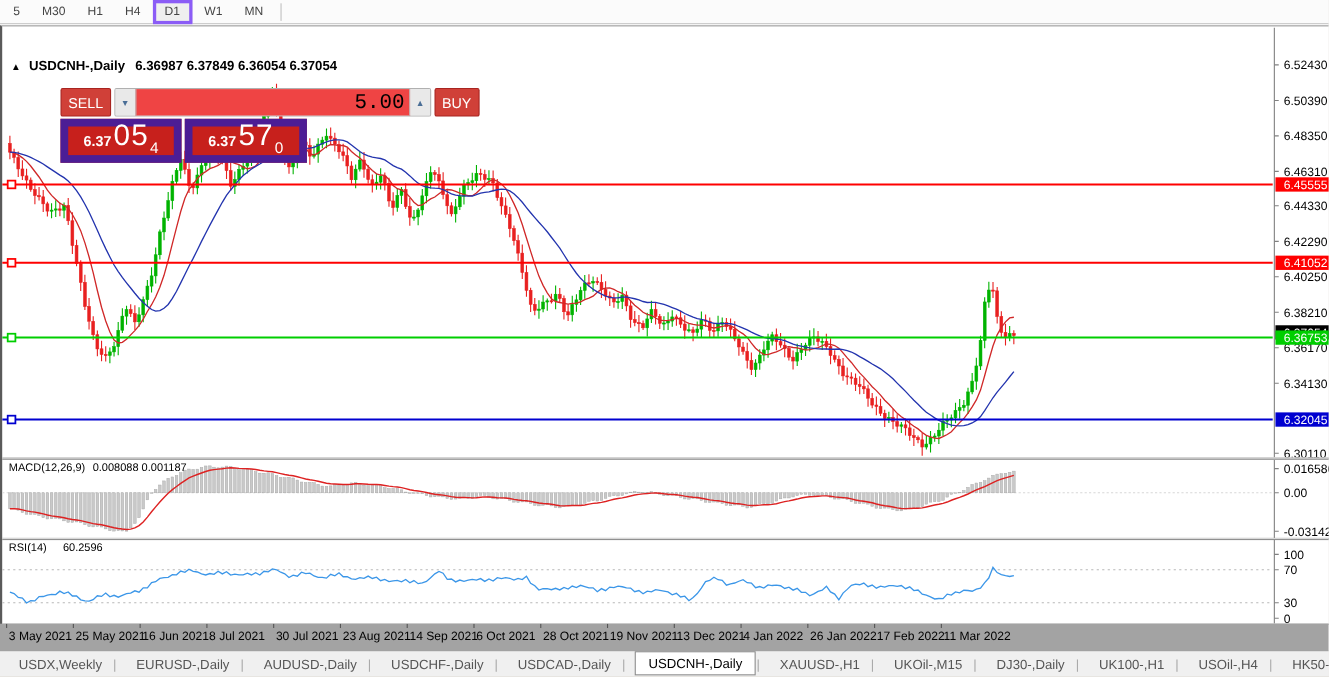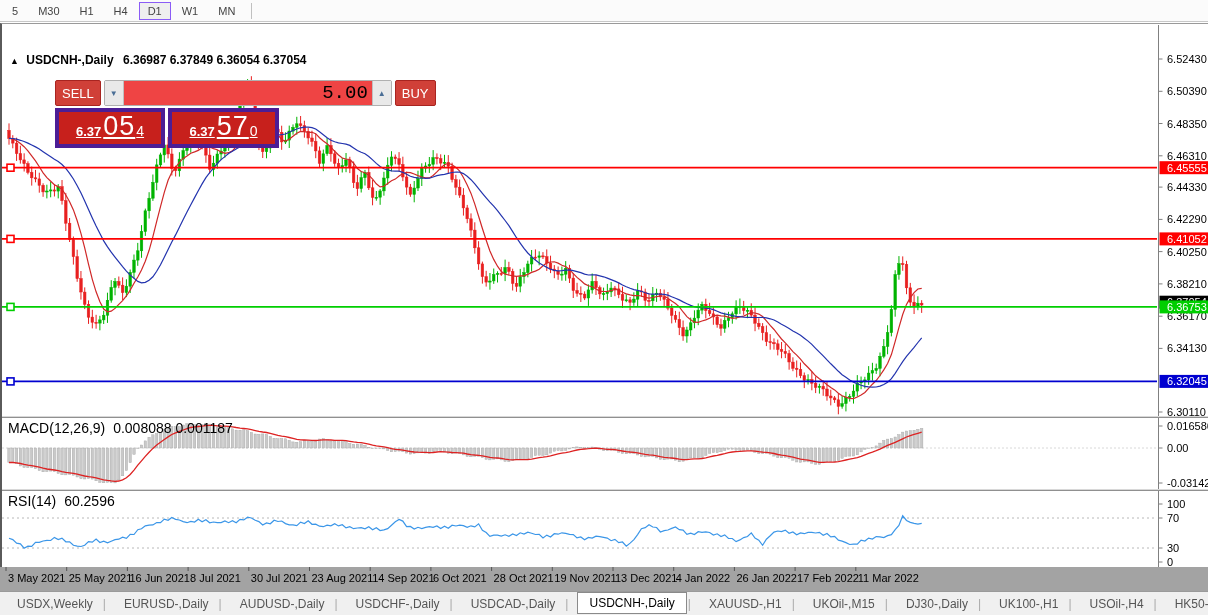--- a/index.html
+++ b/index.html
@@ -2,42 +2,42 @@
 <html><head>
 <meta charset="utf-8">
 <style>
   html,body{margin:0;padding:0;background:#d4d0c8;font-family:"Liberation Sans",sans-serif;}
   .screen{position:relative;width:1208px;height:615px;background:#fff;overflow:hidden;
           font-family:"Liberation Sans",sans-serif;}
   
   .tf-bar{position:absolute;top:0;left:0;width:1208px;height:22px;background:#fbfbfb;
           border-bottom:1px solid #c8c8c8;display:flex;align-items:center;padding-left:2px;box-sizing:border-box;}
   .tf-btn{font-size:11px;color:#444;padding:2px 8px;margin:0 1px;border:1px solid transparent;cursor:default;}
-  .tf-btn.active{background:#efefef;border:1px solid #8b5cf6;}
+  .tf-btn.active{background:#efefef;border:3px solid #8b5cf6;}
   .tf-divider{width:1px;height:16px;background:#c0c0c0;margin:0 6px;}
   
   .workspace{position:absolute;top:23px;left:0;width:1208px;height:568px;background:#fff;
              border-top:1px solid #9a9a9a;border-left:2px solid #5a5a5a;box-sizing:border-box;}
   .chart-svg{position:absolute;left:0;display:block;}
   .panel-sep{position:absolute;left:0;width:1208px;height:2px;background:#909090;border-top:1px solid #d8d8d8;box-sizing:border-box;}
   .chart-title{position:absolute;top:29px;left:8px;font-size:12px;font-weight:700;color:#000;z-index:5;}
   .chart-title .tri{font-size:9px;margin-right:4px;}
-  .ind-label{position:absolute;left:6px;font-size:14px;color:#000;z-index:5;}
+  .ind-label{position:absolute;left:6px;font-size:10px;color:#000;z-index:5;}
   
   .trade-panel{position:absolute;top:56px;left:5px;width:224px;z-index:6;padding-left:48px;}
   .tp-row1{display:flex;height:26px;}
   .btn-trade{width:69px;height:26px;background:#d04038;color:#fff;font-size:13px;border:1px solid #a82420;
              border-radius:2px;cursor:pointer;font-family:"Liberation Sans",sans-serif;}
   .vol-box{flex:1;display:flex;align-items:stretch;margin:0 3px;background:#e9e9e9;border:1px solid #b0b0b0;border-radius:2px;}
   .vol-arrow{width:18px;border:none;background:#e9e9e9;color:#4a6e96;font-size:8px;cursor:pointer;padding:0;}
   .vol-input{flex:1;border:1px solid #c0c0c0;border-top:none;border-bottom:none;text-align:right;font-size:19px;
              padding:0 4px;min-width:0;background:#ef4444;color:#000;font-family:Liberation Mono, monospace;}
   .tp-row2{display:flex;margin-top:2px;}
   .price-tile{height:40px;background:#c7201c;color:#fff;display:flex;align-items:flex-end;justify-content:center;
-              padding:0 4px 3px 4px;cursor:pointer;border:4px solid #4c1d95;box-sizing:border-box;text-decoration:underline;}
+              padding:0 4px 3px 4px;cursor:pointer;border:7px solid #4c1d95;box-sizing:border-box;}
   .price-tile.sell{width:110px;margin-right:3px;}
   .price-tile.buy{width:111px;}
   .p-prefix{font-size:13px;font-weight:700;margin-right:2px;line-height:18px;}
   .p-big{font-size:27px;font-weight:400;line-height:30px;letter-spacing:1px;}
   .p-sup{font-size:14px;line-height:34px;vertical-align:top;margin-left:1px;align-self:flex-start;padding-top:2px;}
   
   .date-strip{position:absolute;top:567px;left:0;width:1208px;height:24px;background:#a3a3a3;}
   
   .tab-bar{position:absolute;top:591px;left:0;width:1208px;height:24px;background:#f0f0f0;
            border-top:1px solid #9a9a9a;display:flex;align-items:center;font-size:12px;color:#555;box-sizing:border-box;}
@@ -896,21 +896,21 @@
         <text x="1165" y="17" font-size="11" fill="#000">100</text>
         <line x1="1156.5" y1="27" x2="1160.5" y2="27" stroke="#808080"></line>
         <text x="1165" y="31" font-size="11" fill="#000">70</text>
         <line x1="1156.5" y1="57" x2="1160.5" y2="57" stroke="#808080"></line>
         <text x="1165" y="61" font-size="11" fill="#000">30</text>
         <line x1="1156.5" y1="71" x2="1160.5" y2="71" stroke="#808080"></line>
         <text x="1165" y="75" font-size="11" fill="#000">0</text>
       </svg>
     <div class="ind-label" style="top:469px">
       <span>RSI(14)</span>
-      <span style="margin-left:4px;">60.2596</span>
+      <span style="margin-left:12px;">60.2596</span>
     </div>
 
     <div class="panel-sep" style="top:543px;height:1px"></div>
   </div>
 
   <div class="date-strip">
     <svg id="svg-dates" width="1208" height="24" style="display:block">
         <line x1="6.0" y1="0" x2="6.0" y2="4" stroke="#555"></line>
         <text x="8.0" y="15" font-size="11" fill="#000">3 May 2021</text>
         <line x1="66.7" y1="0" x2="66.7" y2="4" stroke="#555"></line>

